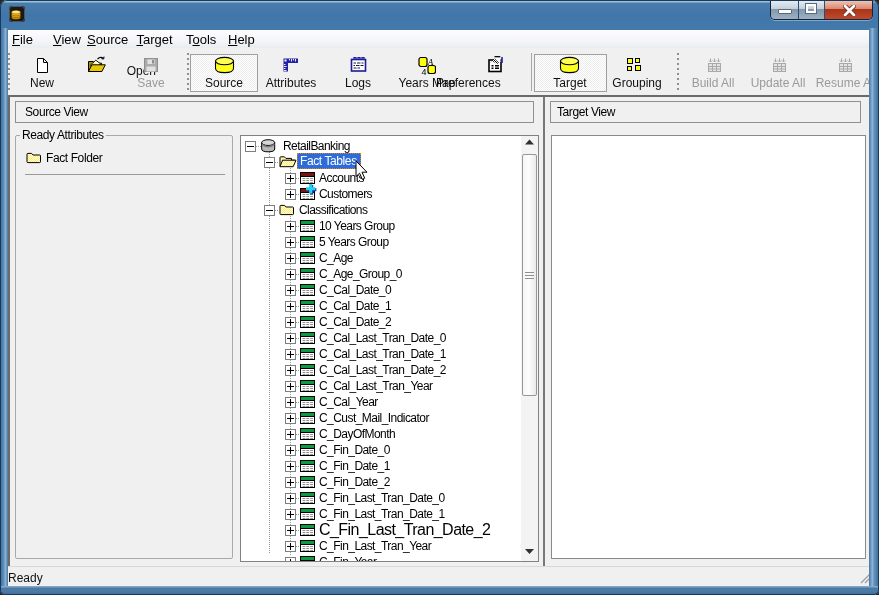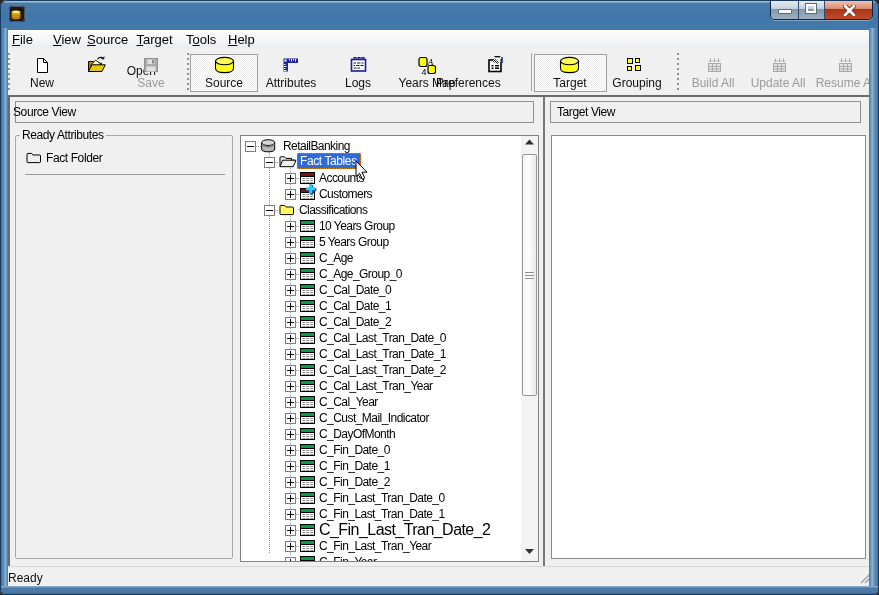--- a/index.html
+++ b/index.html
@@ -157,21 +157,21 @@
         <path d="M4.5 1.5 L4.5 5 M3 3.5 L4.5 5 L6 3.5 M8.5 1.5 L8.5 5 M7 3.5 L8.5 5 L10 3.5 M12.5 1.5 L12.5 5 M11 3.5 L12.5 5 L14 3.5"></path>
       </g>
     </svg>
 <div class="abs" style="left:786px;top:76px;width:120px;text-align:center;font-size:12px;color:#9a9a9a;white-space:nowrap">Resume All</div>
 
   <div class="abs" style="left:8px;top:95px;width:861px;height:471px;background:#f0f0f0;border-top:2px solid #6a6a6a;box-sizing:border-box"></div>
   <div class="abs" style="left:8px;top:95px;width:2px;height:471px;background:#6a6a6a"></div>
   <div class="abs" style="left:543px;top:97px;width:2px;height:469px;background:#787878"></div>
 
   <div class="abs" style="left:15px;top:101px;width:519px;height:22px;box-sizing:border-box;border:1px solid #909090"></div>
-  <div class="abs" style="left:13px;top:105px;font-size:12px;letter-spacing:-0.4px;color:#000">Source View</div>
+  <div class="abs" style="left:25px;top:105px;font-size:12px;letter-spacing:-0.4px;color:#000">Source View</div>
 
   <div class="abs" style="left:550px;top:101px;width:311px;height:22px;box-sizing:border-box;border:1px solid #909090"></div>
   <div class="abs" style="left:557px;top:105px;font-size:12px;letter-spacing:-0.4px;color:#000">Target View</div>
 
   <div class="abs" style="left:15px;top:135px;width:218px;height:424px;box-sizing:border-box;border:1px solid #a9a9a9;border-radius:2px"></div>
   <div class="abs" style="left:20px;top:128px;font-size:12px;letter-spacing:-0.4px;color:#000;background:#f0f0f0;padding:0 2px">Ready Attributes</div>
   <svg class="abs" style="left:26px;top:151px" width="16" height="13">
       <defs>
         <pattern id="yc" width="2" height="2" patternUnits="userSpaceOnUse">
           <rect width="2" height="2" fill="#ffffff"></rect>

